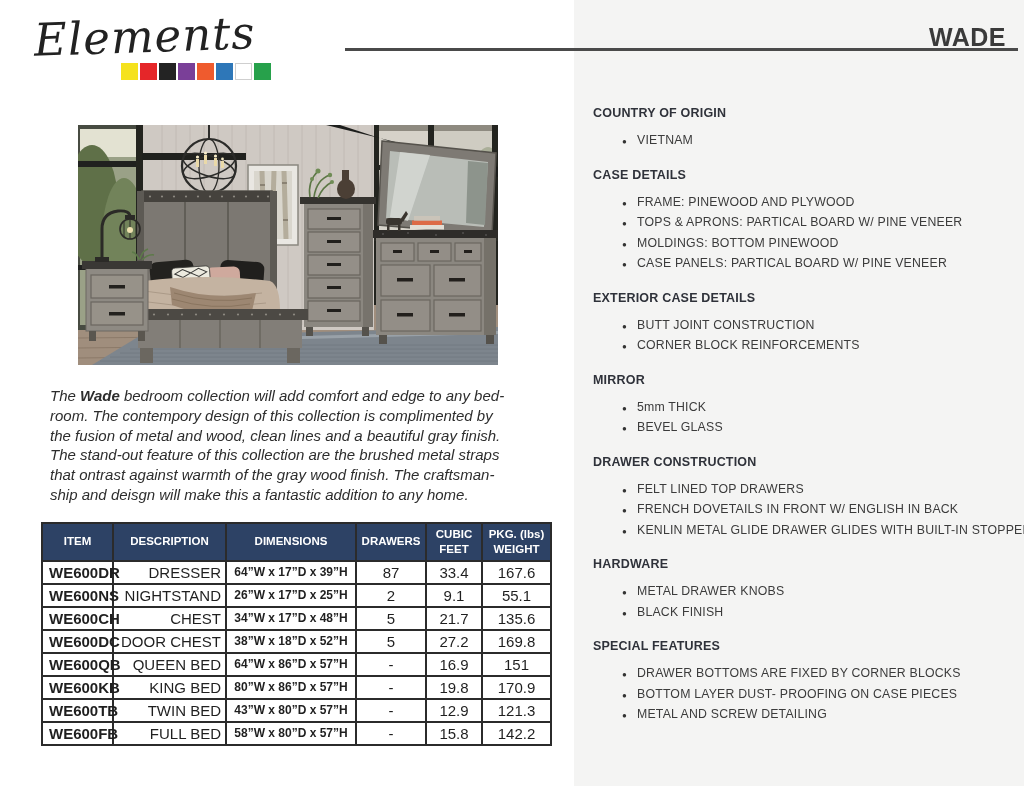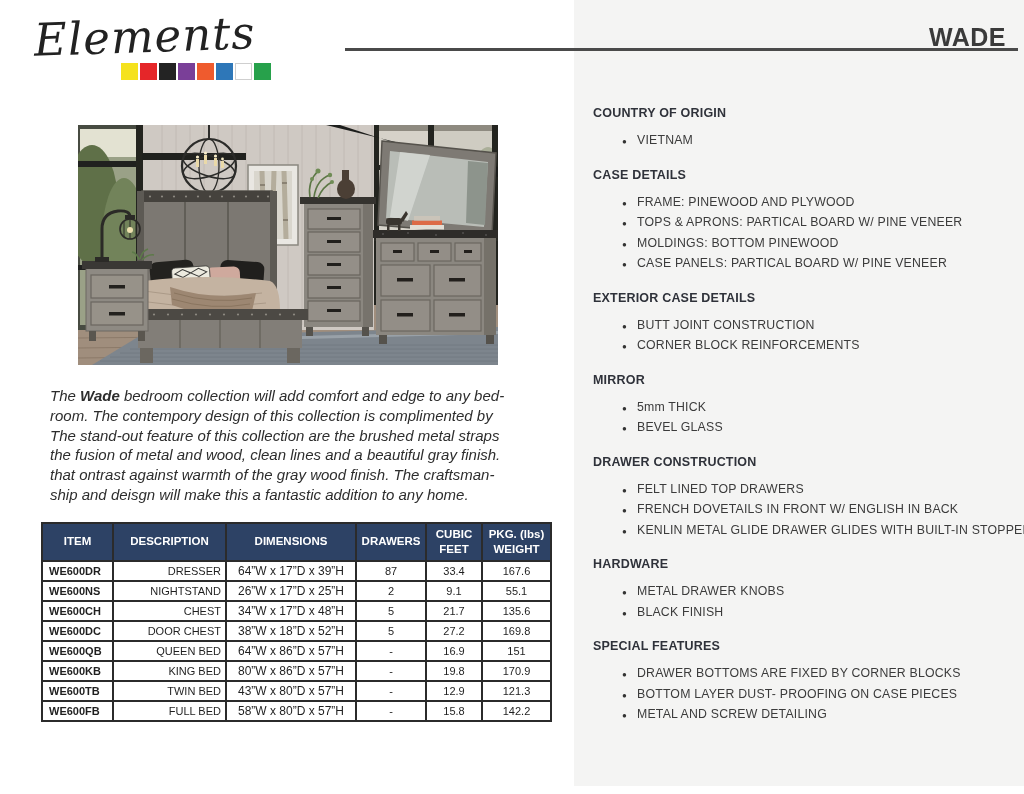--- a/index.html
+++ b/index.html
@@ -46,26 +46,26 @@
     position:absolute; left:41px; top:522px; width:509px;
     border-collapse:collapse; table-layout:fixed;
   }
   table.spec th, table.spec td { border:2px solid #2b2b2b; }
   table.spec th {
     background:#2d4265; color:#ffffff; font-size:11.5px; font-weight:bold;
     padding:3px 1px; line-height:1.3; white-space:pre-line; text-align:center;
     height:37px; vertical-align:middle;
   }
   table.spec td {
-    font-size:11px; color:#1f1f1f; padding:2px 4px; height:20px;
+    font-size:15px; color:#1f1f1f; padding:2px 4px; height:20px;
     text-align:center; vertical-align:middle; background:#fff;
   }
   table.spec td.item { font-weight:bold; text-align:left; padding-left:6px; }
   table.spec td.desc { text-align:right; padding-left:6px; }
-  table.spec td.dims { font-size:12px; }
+  table.spec td.dims { font-size:12px;font-weight:bold; }
   
   .spec-section { margin-bottom:16px; }
   .spec-section h3 {
     font-size:12.5px; line-height:15px; font-weight:bold;
     color:#2f323a; letter-spacing:0.2px; margin:0 0 10px 0;
   }
   .spec-section ul { list-style:none; margin:0; padding:0 0 0 29px; }
   .spec-section li {
     display:flex; align-items:baseline;
     font-size:12.3px; line-height:19.5px; color:#3b3b3b; letter-spacing:0.2px;
@@ -448,22 +448,22 @@
       <line x1="46" y1="97" x2="46" y2="112" stroke-width="1"></line>
       <line x1="52" y1="94" x2="52" y2="114" stroke-width="1"></line>
       <line x1="58" y1="97" x2="58" y2="112" stroke-width="1"></line>
       <circle cx="52" cy="105" r="3" fill="#ecdfae" stroke="none"></circle>
     </g>
   </svg>
 
   <div class="blurb">
     <div><span>The </span><b>Wade</b><span> bedroom collection will add comfort and edge to any bed-</span></div>
     <div>room. The contempory design of this collection is complimented by</div>
+    <div>the fusion of metal and wood, clean lines and a beautiful gray finish.</div>
     <div>The stand-out feature of this collection are the brushed metal straps</div>
-    <div>the fusion of metal and wood, clean lines and a beautiful gray finish.</div>
     <div>that ontrast against warmth of the gray wood finish. The craftsman-</div>
     <div>ship and deisgn will make this a fantastic addition to any home.</div>
   </div>
 
   <table class="spec">
     <colgroup>
       <col style="width:71px">
         <col style="width:113px">
         <col style="width:130px">
       <col style="width:70px">

